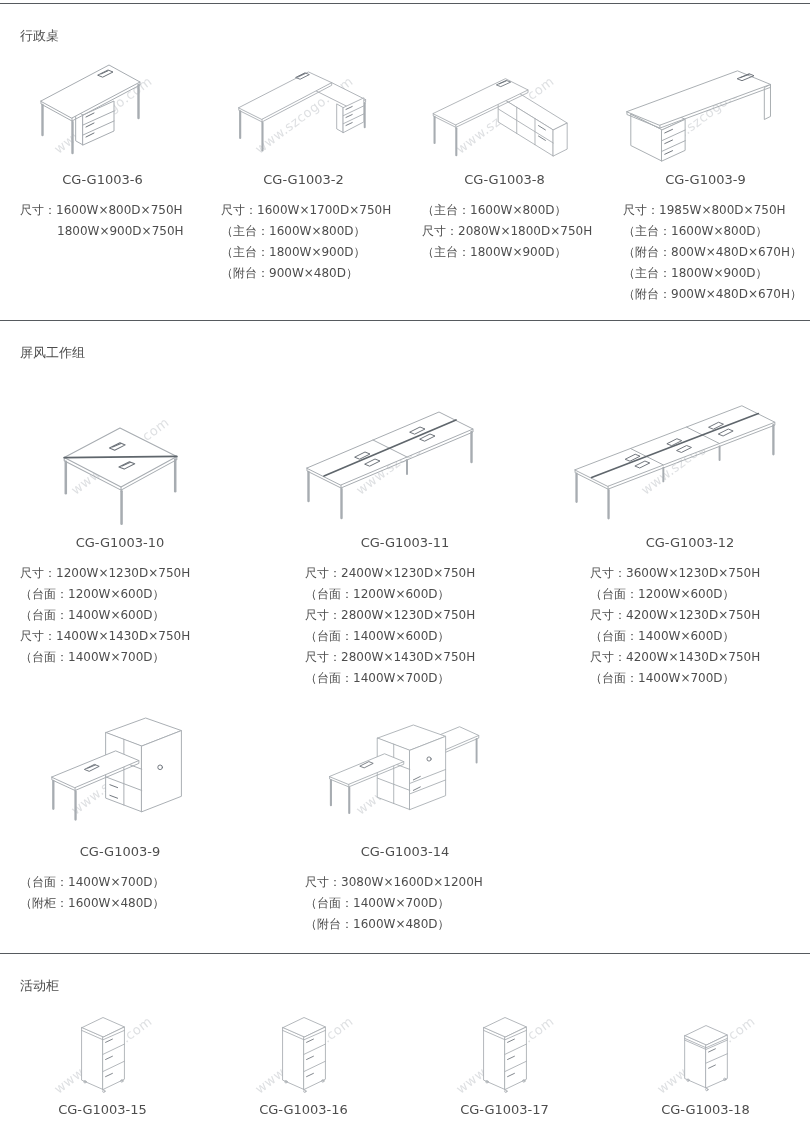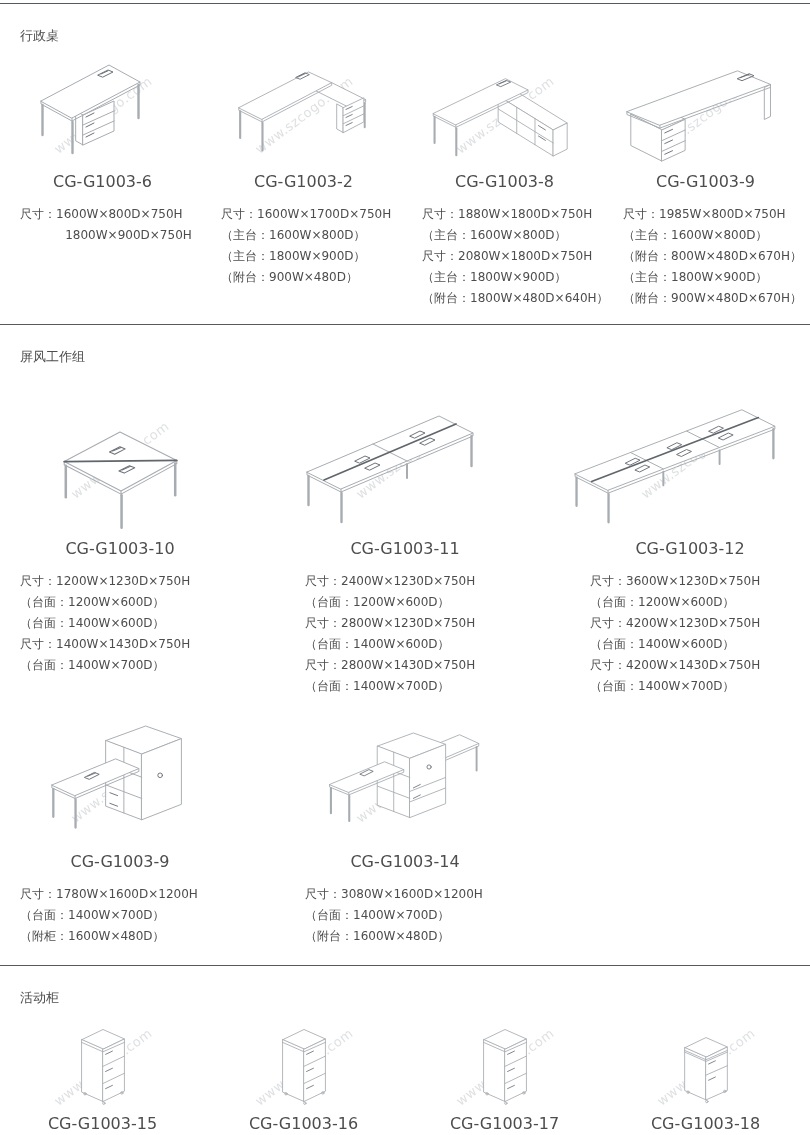--- a/index.html
+++ b/index.html
@@ -21,24 +21,24 @@
   .mb1{width:165px;} .mb2{width:200px;}
   .media{position:relative;display:flex;align-items:flex-end;justify-content:center;overflow:visible;}
   .m1{height:100px;} .m2a{height:146px;} .m2b{height:122px;} .m3{height:80px;}
   .wm{
     position:absolute;left:50%;top:52%;
     transform:translate(-50%,-50%) rotate(-37deg);
     color:#c9ccd0;opacity:.6;font-size:13px;letter-spacing:.5px;white-space:nowrap;
     pointer-events:none;
   }
   .art{position:relative;display:block;}
-  .pname{font-size:16px;color:#4d4d4d;margin:9px 0 0 0;text-align:left;white-space:nowrap;}
+  .pname{font-size:13px;color:#4d4d4d;margin:9px 0 0 0;text-align:left;white-space:nowrap;}
   .specs{margin-top:13px;}
   .spec{font-size:12px;line-height:21px;color:#4d4d4d;white-space:nowrap;}
-  .spec.indent{padding-left:37px;text-align:center;}
+  .spec.indent{padding-left:37px;}
   .row2{margin-top:24px;}
   .s1pad{padding-bottom:15px;} .s2pad{padding-bottom:18px;} 
 </style>
 </head>
 <body>
 
 <svg width="0" height="0" style="position:absolute" aria-hidden="true">
 <defs>
 
   <g id="g-desk6" stroke="#a7acb1" fill="none" stroke-width="1" stroke-linejoin="round" stroke-linecap="round">
@@ -251,25 +251,23 @@
         <div class="mblock mb1">
           <div class="media m1">
             <span class="wm">www.szcogo.com</span>
             <svg class="art" width="160" height="100" viewBox="0 0 175 115">
                 <use href="#g-desk8"></use>
               </svg>
           </div>
           <div class="pname">CG-G1003-8</div>
         </div>
         <div class="specs">
-          <div class="spec">尺寸：1880W×1800D×750H</div>
           <div class="spec">（主台：1600W×800D）</div>
           <div class="spec">尺寸：2080W×1800D×750H</div>
           <div class="spec">（主台：1800W×900D）</div>
-          <div class="spec">（附台：1800W×480D×640H）</div>
         </div>
       </div>
 
       <div class="card">
         <div class="mblock mb1">
           <div class="media m1">
             <span class="wm">www.szcogo.com</span>
             <svg class="art" width="165" height="97" viewBox="0 0 170 100">
                 <use href="#g-desk9"></use>
               </svg>
@@ -358,21 +356,20 @@
         <div class="mblock mb2">
           <div class="media m2b">
             <span class="wm">www.szcogo.com</span>
             <svg class="art" width="145" height="118" viewBox="0 0 150 122">
                 <use href="#g-desk13"></use>
               </svg>
           </div>
           <div class="pname">CG-G1003-9</div>
         </div>
         <div class="specs">
-          <div class="spec">尺寸：1780W×1600D×1200H</div>
           <div class="spec">（台面：1400W×700D）</div>
           <div class="spec">（附柜：1600W×480D）</div>
         </div>
       </div>
 
       <div class="card">
         <div class="mblock mb2">
           <div class="media m2b">
             <span class="wm">www.szcogo.com</span>
             <svg class="art" width="157" height="118" viewBox="0 0 180 135">

